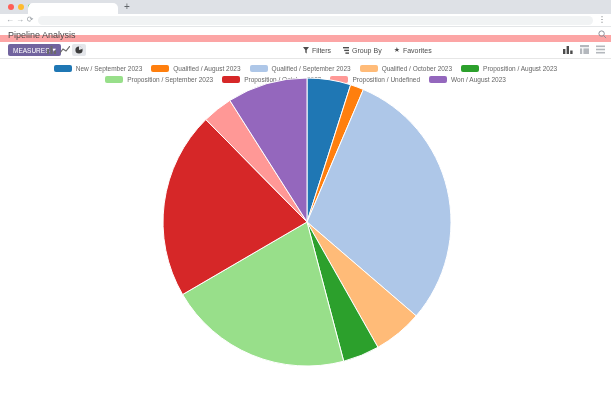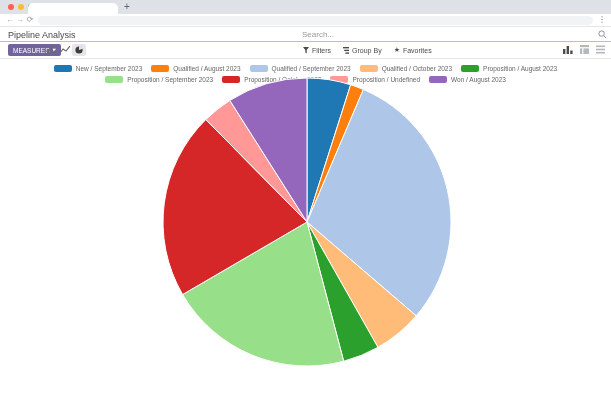--- a/index.html
+++ b/index.html
@@ -15,21 +15,21 @@
   .newtab { position:absolute; left:121px; top:0; width:12px; height:14px; color:#5f6368; font-size:10px;
     line-height:13px; text-align:center; cursor:pointer; }
 
   .addr-row { position:relative; height:13px; background:#fff; border-bottom:1px solid #e4e6e8;
     display:flex; align-items:center; padding:0 5px; color:#9aa0a6; }
   .nav-btn { font-size:8px; width:10px; text-align:center; line-height:12px; }
   .addr-pill { flex:1; height:9px; background:#f1f3f4; border-radius:5px; margin:0 5px 0 3px; }
   .kebab { color:#5f6368; font-size:8px; line-height:12px; letter-spacing:0; }
 
   
-  .row1 { position:relative; height:15px; border-bottom:1px solid #fca5a5; }
+  .row1 { position:relative; height:15px; border-bottom:7px solid #fca5a5; }
   .page-title { position:absolute; left:8px; top:3px; font-size:9px; color:#4a4a4a; }
   .search-input { position:absolute; left:302px; top:1px; width:288px; height:13px; border:none; outline:none;
     font-size:8px; color:#555; font-family:"Liberation Sans",sans-serif; }
   .search-input::placeholder { color:#9a9a9a; }
   .search-icon { position:absolute; right:4px; top:3px; width:9px; height:9px; }
 
   .row2 { position:relative; height:17px; border-bottom:1px solid #e6e6e6; }
   .measures-btn { position:absolute; left:8px; top:2px; height:12px; background:#71639e; color:#fff;
     font-size:6.5px; font-family:"Liberation Sans",sans-serif; padding:0 5px; border:none; border-radius:2px;
     display:flex; align-items:center; gap:3px; cursor:pointer; }
@@ -68,21 +68,20 @@
 <div class="addr-row">
   <span class="nav-btn">←</span>
   <span class="nav-btn">→</span>
   <span class="nav-btn">⟳</span>
   <div class="addr-pill"></div>
   <span class="kebab">⋮</span>
 </div>
 
 <div class="row1">
   <span class="page-title">Pipeline Analysis</span>
-  <input class="search-input" type="text" placeholder="Search..." style="">
   <svg class="search-icon" viewBox="0 0 10 10">
     <circle cx="4" cy="4" r="3" fill="none" stroke="#8a8f98" stroke-width="1.1"></circle>
     <line x1="6.2" y1="6.2" x2="9" y2="9" stroke="#8a8f98" stroke-width="1.1"></line>
   </svg>
 </div>
 
 <div class="row2">
   <button class="measures-btn">
     <span>MEASURES</span>
     <span>▾</span>

